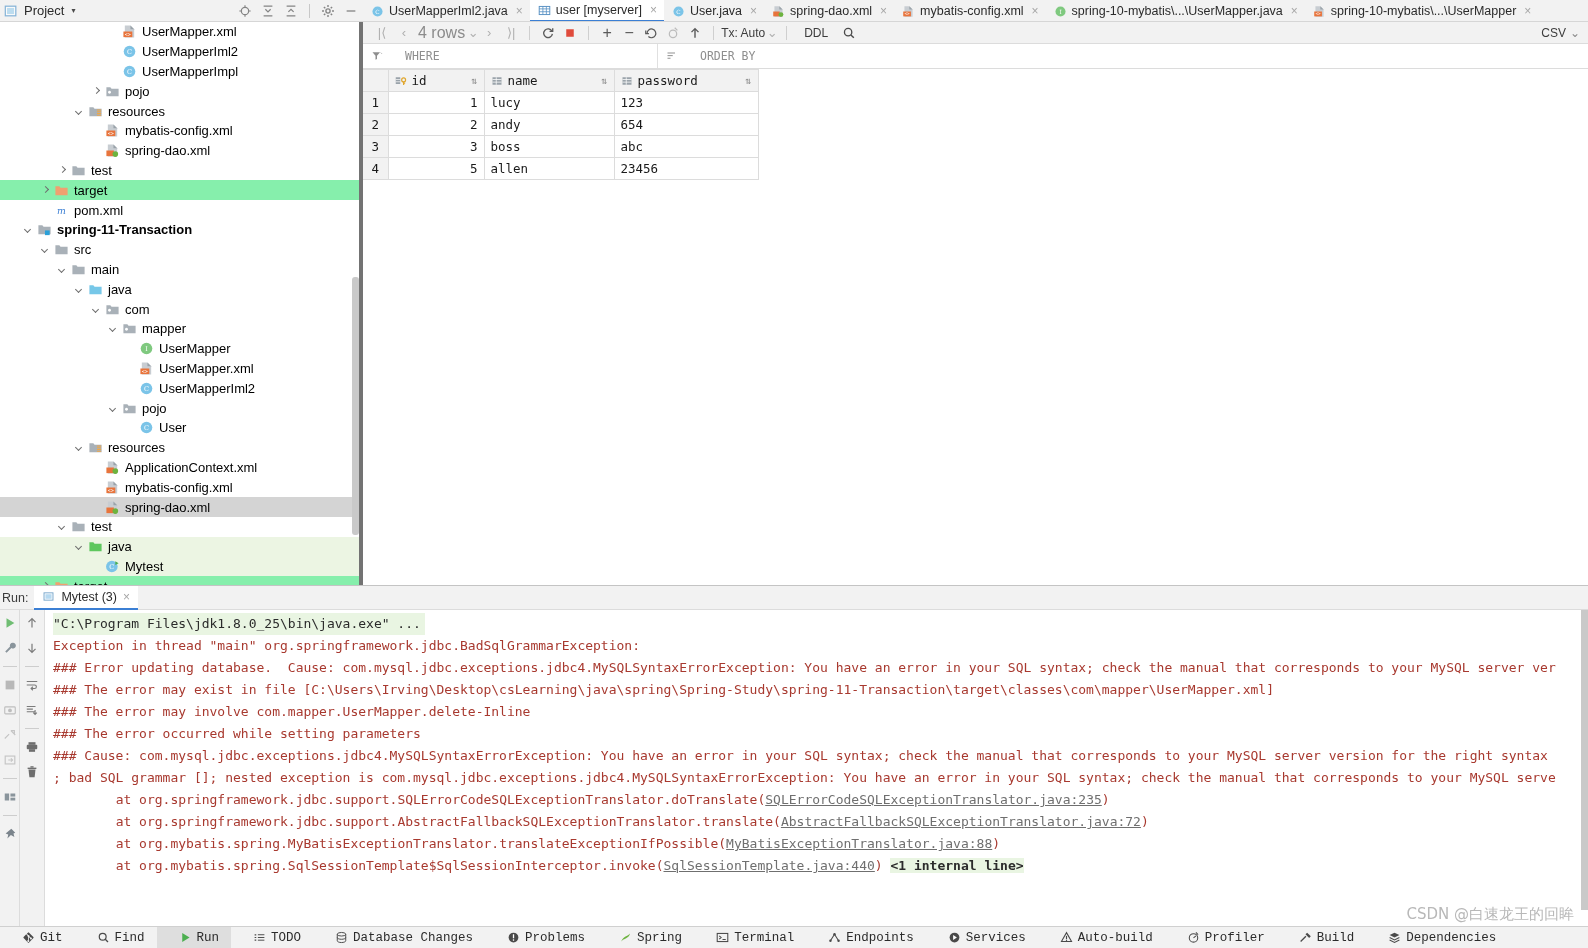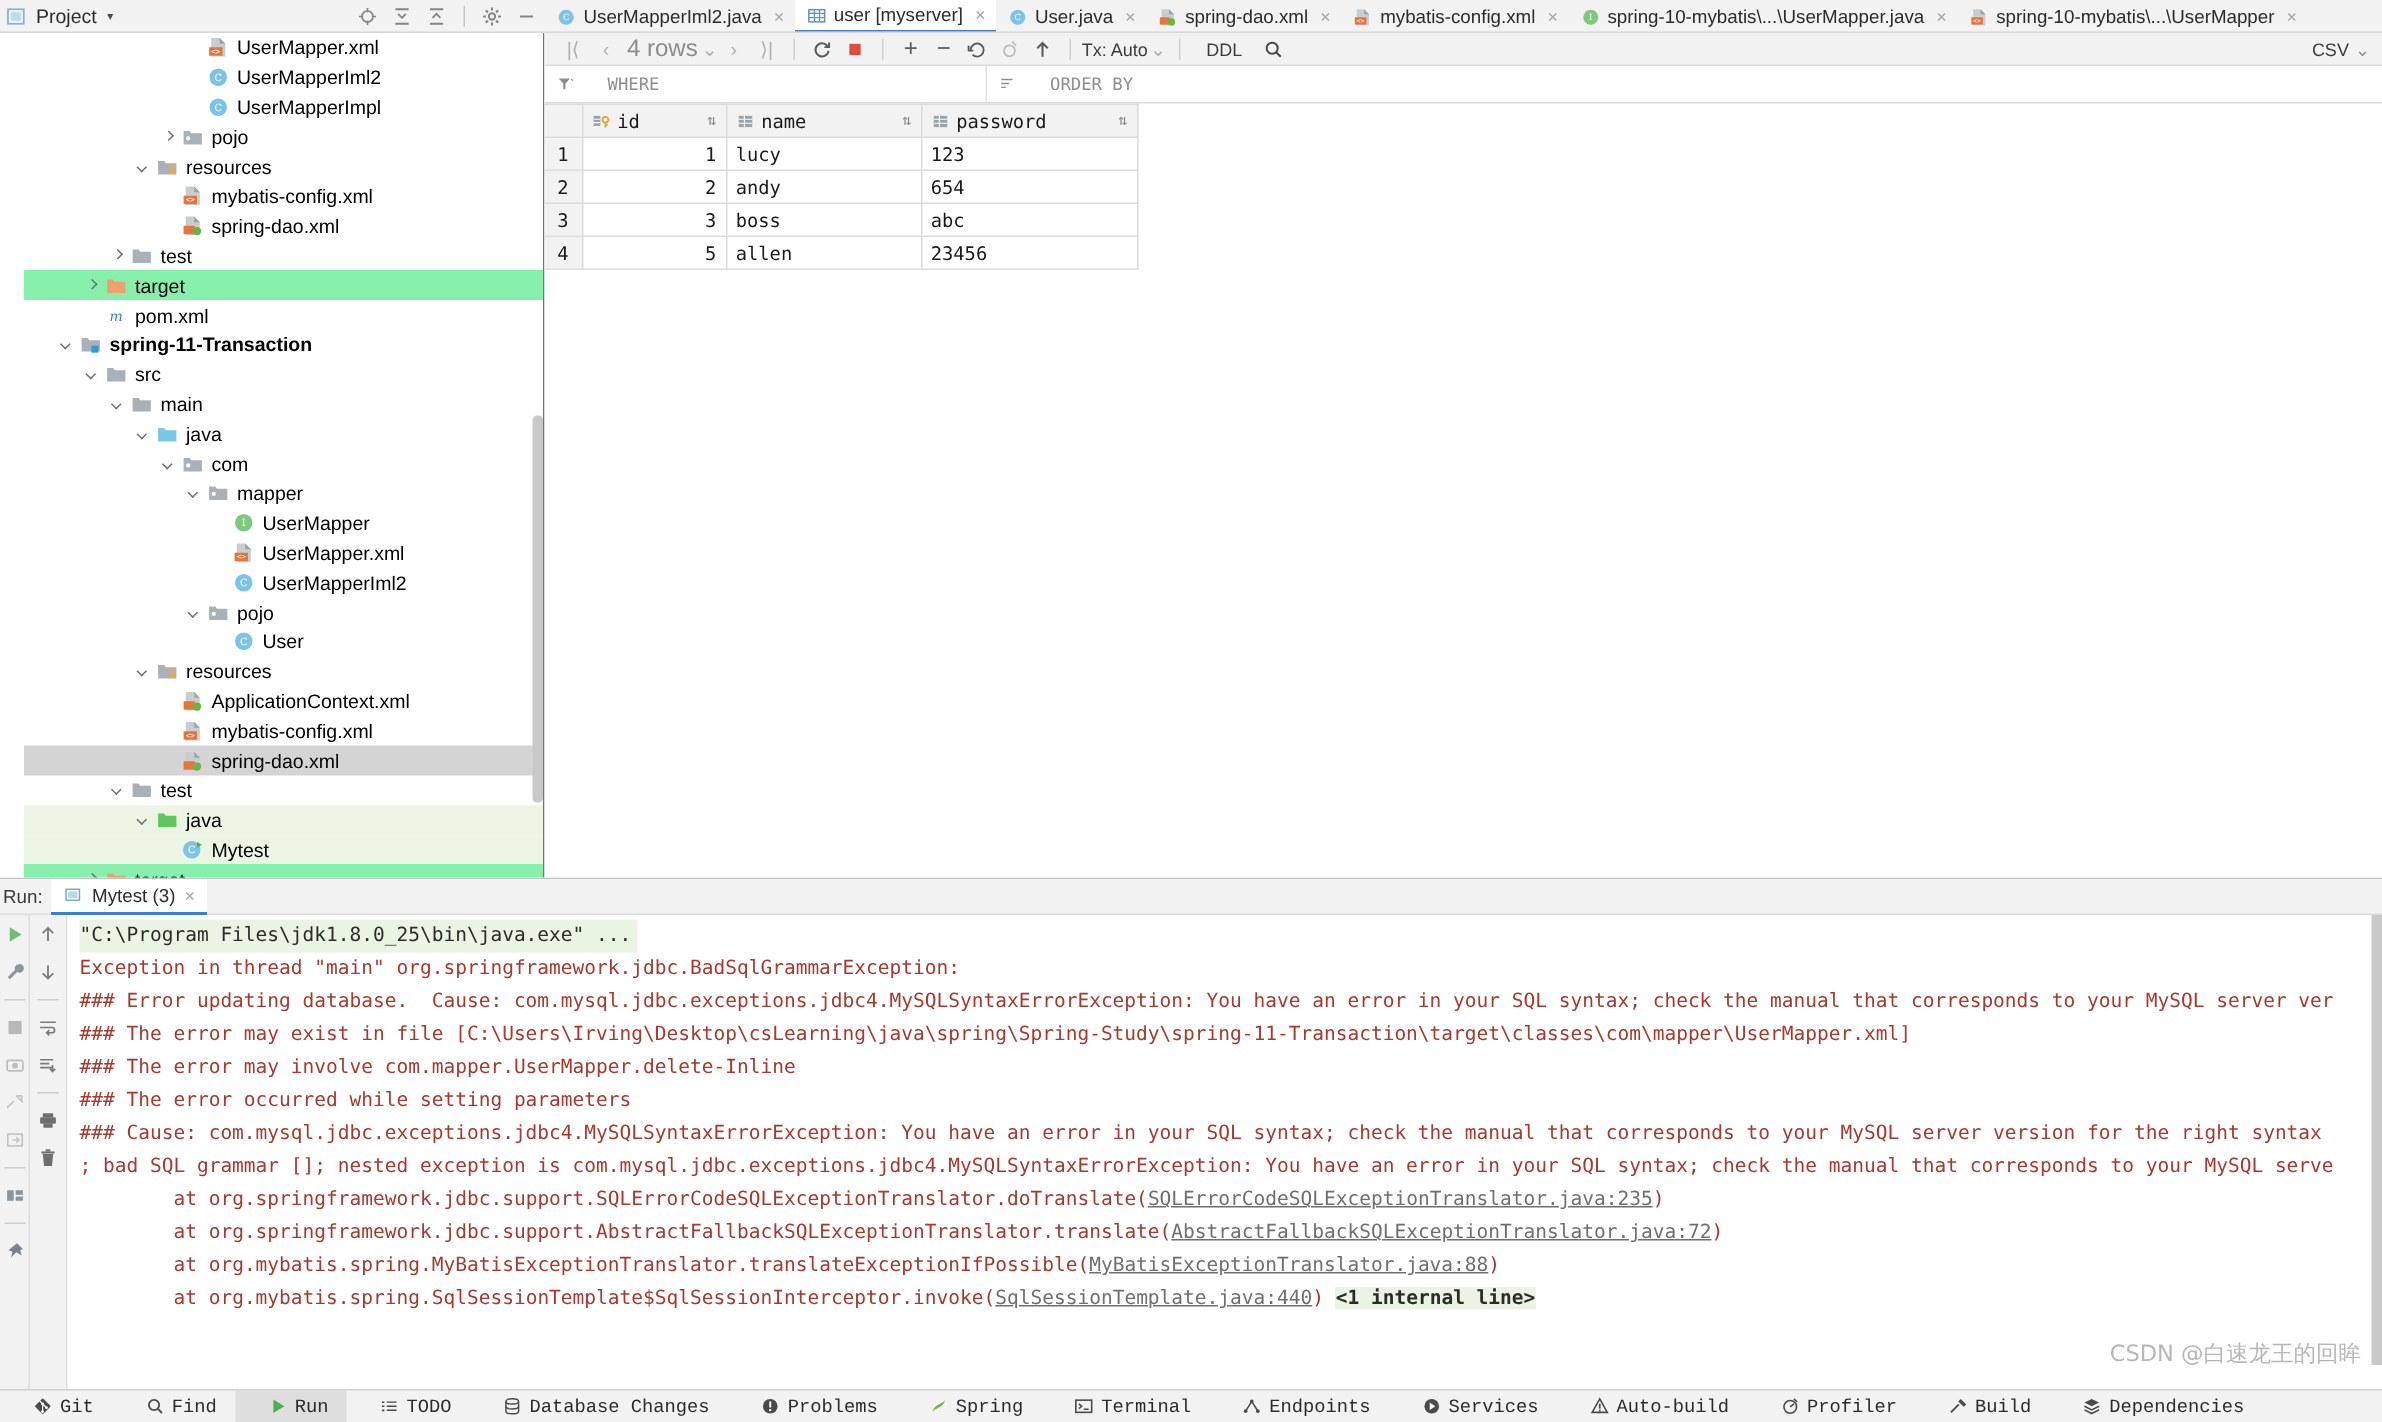--- a/index.html
+++ b/index.html
@@ -35,23 +35,22 @@
   }
   .tab.active{background:#ffffff;border-bottom:2px solid #3b7fd4;}
   .tab .tx{font-size:12.5px;}
   .tab .closex{color:#a6a6a6;font-size:12px;margin-left:3px;}
   .tico{width:13px;height:13px;flex:0 0 13px;display:block;}
 
   
   .body{display:flex;height:563px;}
   .tree{
     width:363px;flex:0 0 363px;height:563px;position:relative;
-    background:#ffffff;border-right:1px solid #737373;box-sizing:border-box;
+    background:#ffffff;border-right:4px solid #737373;box-sizing:border-box;
     overflow:hidden;
-    padding-left:16px;
   }
   .row{
     display:flex;align-items:center;height:19.8px;white-space:nowrap;
     font-size:13px;padding-right:4px;box-sizing:border-box;
   }
   .row.sel{background:#d4d4d4;}
   .row.hl-yellow{background:#86efac;}
   .row.hl-green{background:#ecf5e3;}
   .arrow{
     width:11px;height:11px;flex:0 0 11px;margin-right:3px;
@@ -144,21 +143,21 @@
   .status{
     position:absolute;left:0;bottom:0;width:1588px;height:22px;
     background:#f2f2f2;border-top:1px solid #d0d0d0;box-sizing:border-box;
     display:flex;align-items:center;gap:0;font-size:12.5px;color:#2b2b2b;
   }
   .sitem{display:flex;align-items:center;gap:5px;padding:0 12px 0 22px;height:22px;font-family:Liberation Mono, monospace;}
   .sitem.active{background:#dedede;}
   .sic{width:13px;height:13px;display:block;}
 
   .watermark{
-    position:absolute;right:14px;bottom:36px;font-size:15px;color:#b8b8b8;
+    position:absolute;right:14px;bottom:24px;font-size:15px;color:#b8b8b8;
     font-family:"DejaVu Sans", sans-serif;white-space:nowrap;
   }
 </style>
 </head>
 <body>
 
 <div class="ide">
 
   <div class="toprow">
 

